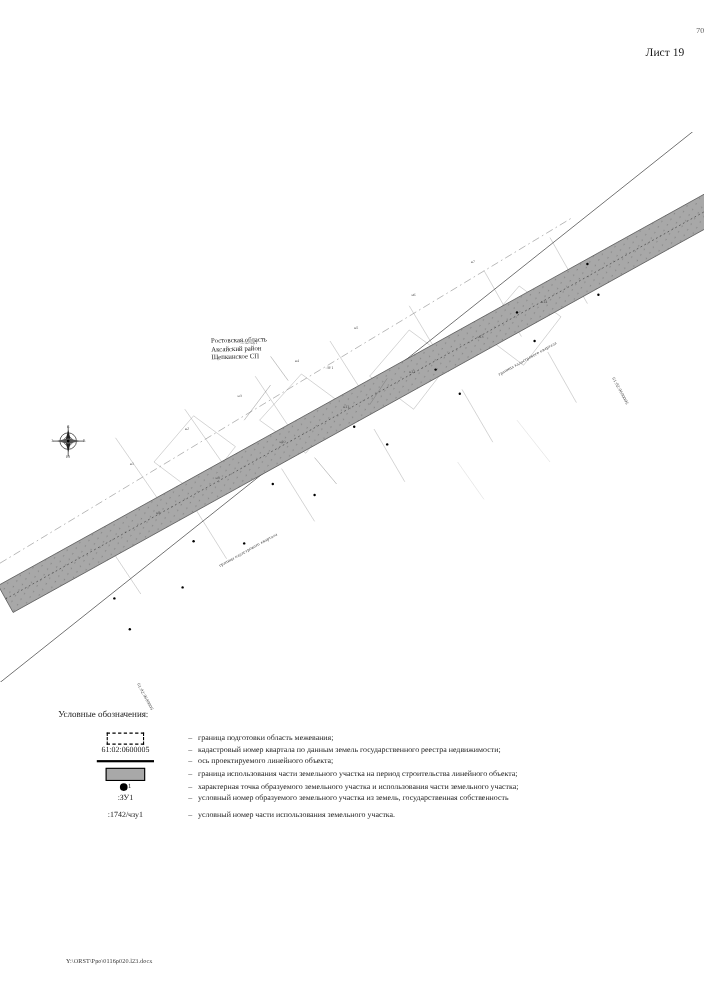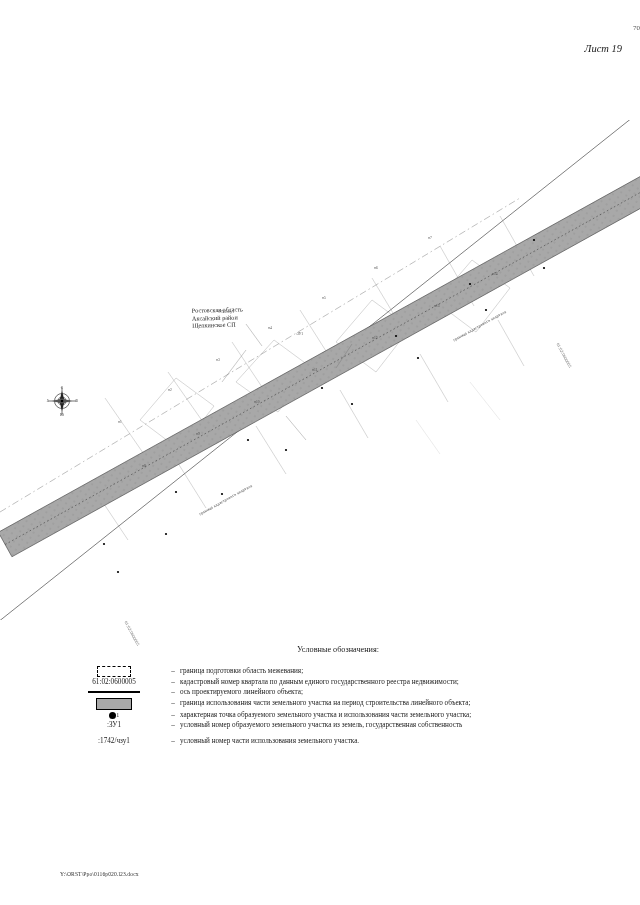--- a/index.html
+++ b/index.html
@@ -25,21 +25,20 @@
     text-align: right;
     font-size: 7px;
     color: #555;
   }
   .sheet-label {
     position: absolute;
     top: 43px;
     right: 18px;
     font-size: 10.5px;
     color: #1a1a1a;
-    font-style: italic;
   }
 
   
   .map-area {
     position: absolute;
     top: 120px;
     left: 0;
     width: 640px;
     height: 500px;
   }
@@ -94,24 +93,24 @@
   }
 
   
   .legend {
     position: absolute;
     top: 645px;
     left: 0;
     width: 640px;
   }
   .legend-title {
-    text-align: center;
+    text-align: left;
     font-size: 8.2px;
     margin-bottom: 12px;
-    padding-left: 36px;
+    padding-left: 53px;
   }
   .legend-table {
     border-collapse: collapse;
     margin-left: 62px;
   }
   .legend-table td {
     vertical-align: top;
     padding: 0;
     font-size: 7.2px;
     line-height: 10.4px;
@@ -318,21 +317,21 @@
         <td class="col-sym">
           <span class="sym-dashed-box"></span>
         </td>
         <td class="col-dash">–</td>
         <td class="col-text">граница подготовки область межевания;</td>
       </tr>
 
       <tr>
         <td class="col-sym">61:02:0600005</td>
         <td class="col-dash">–</td>
-        <td class="col-text">кадастровый номер квартала по данным единого государственного реестра недвижимости;</td>
+        <td class="col-text">кадастровый номер квартала по данным земель государственного реестра недвижимости;</td>
       </tr>
 
       <tr>
         <td class="col-sym">
           <span class="sym-line"></span>
         </td>
         <td class="col-dash">–</td>
         <td class="col-text">ось проектируемого линейного объекта;</td>
       </tr>
 

